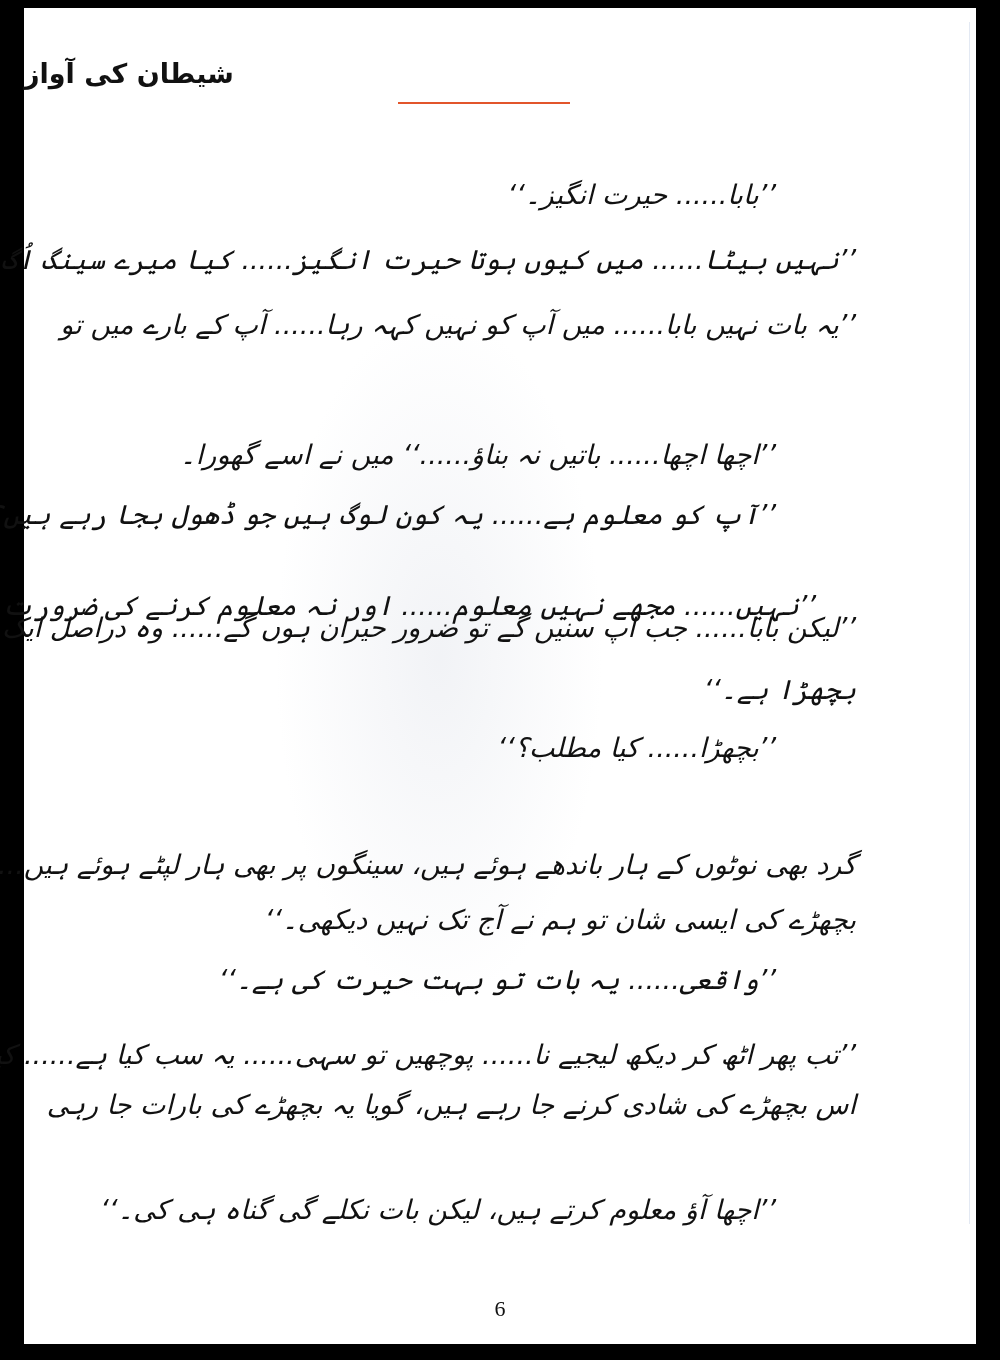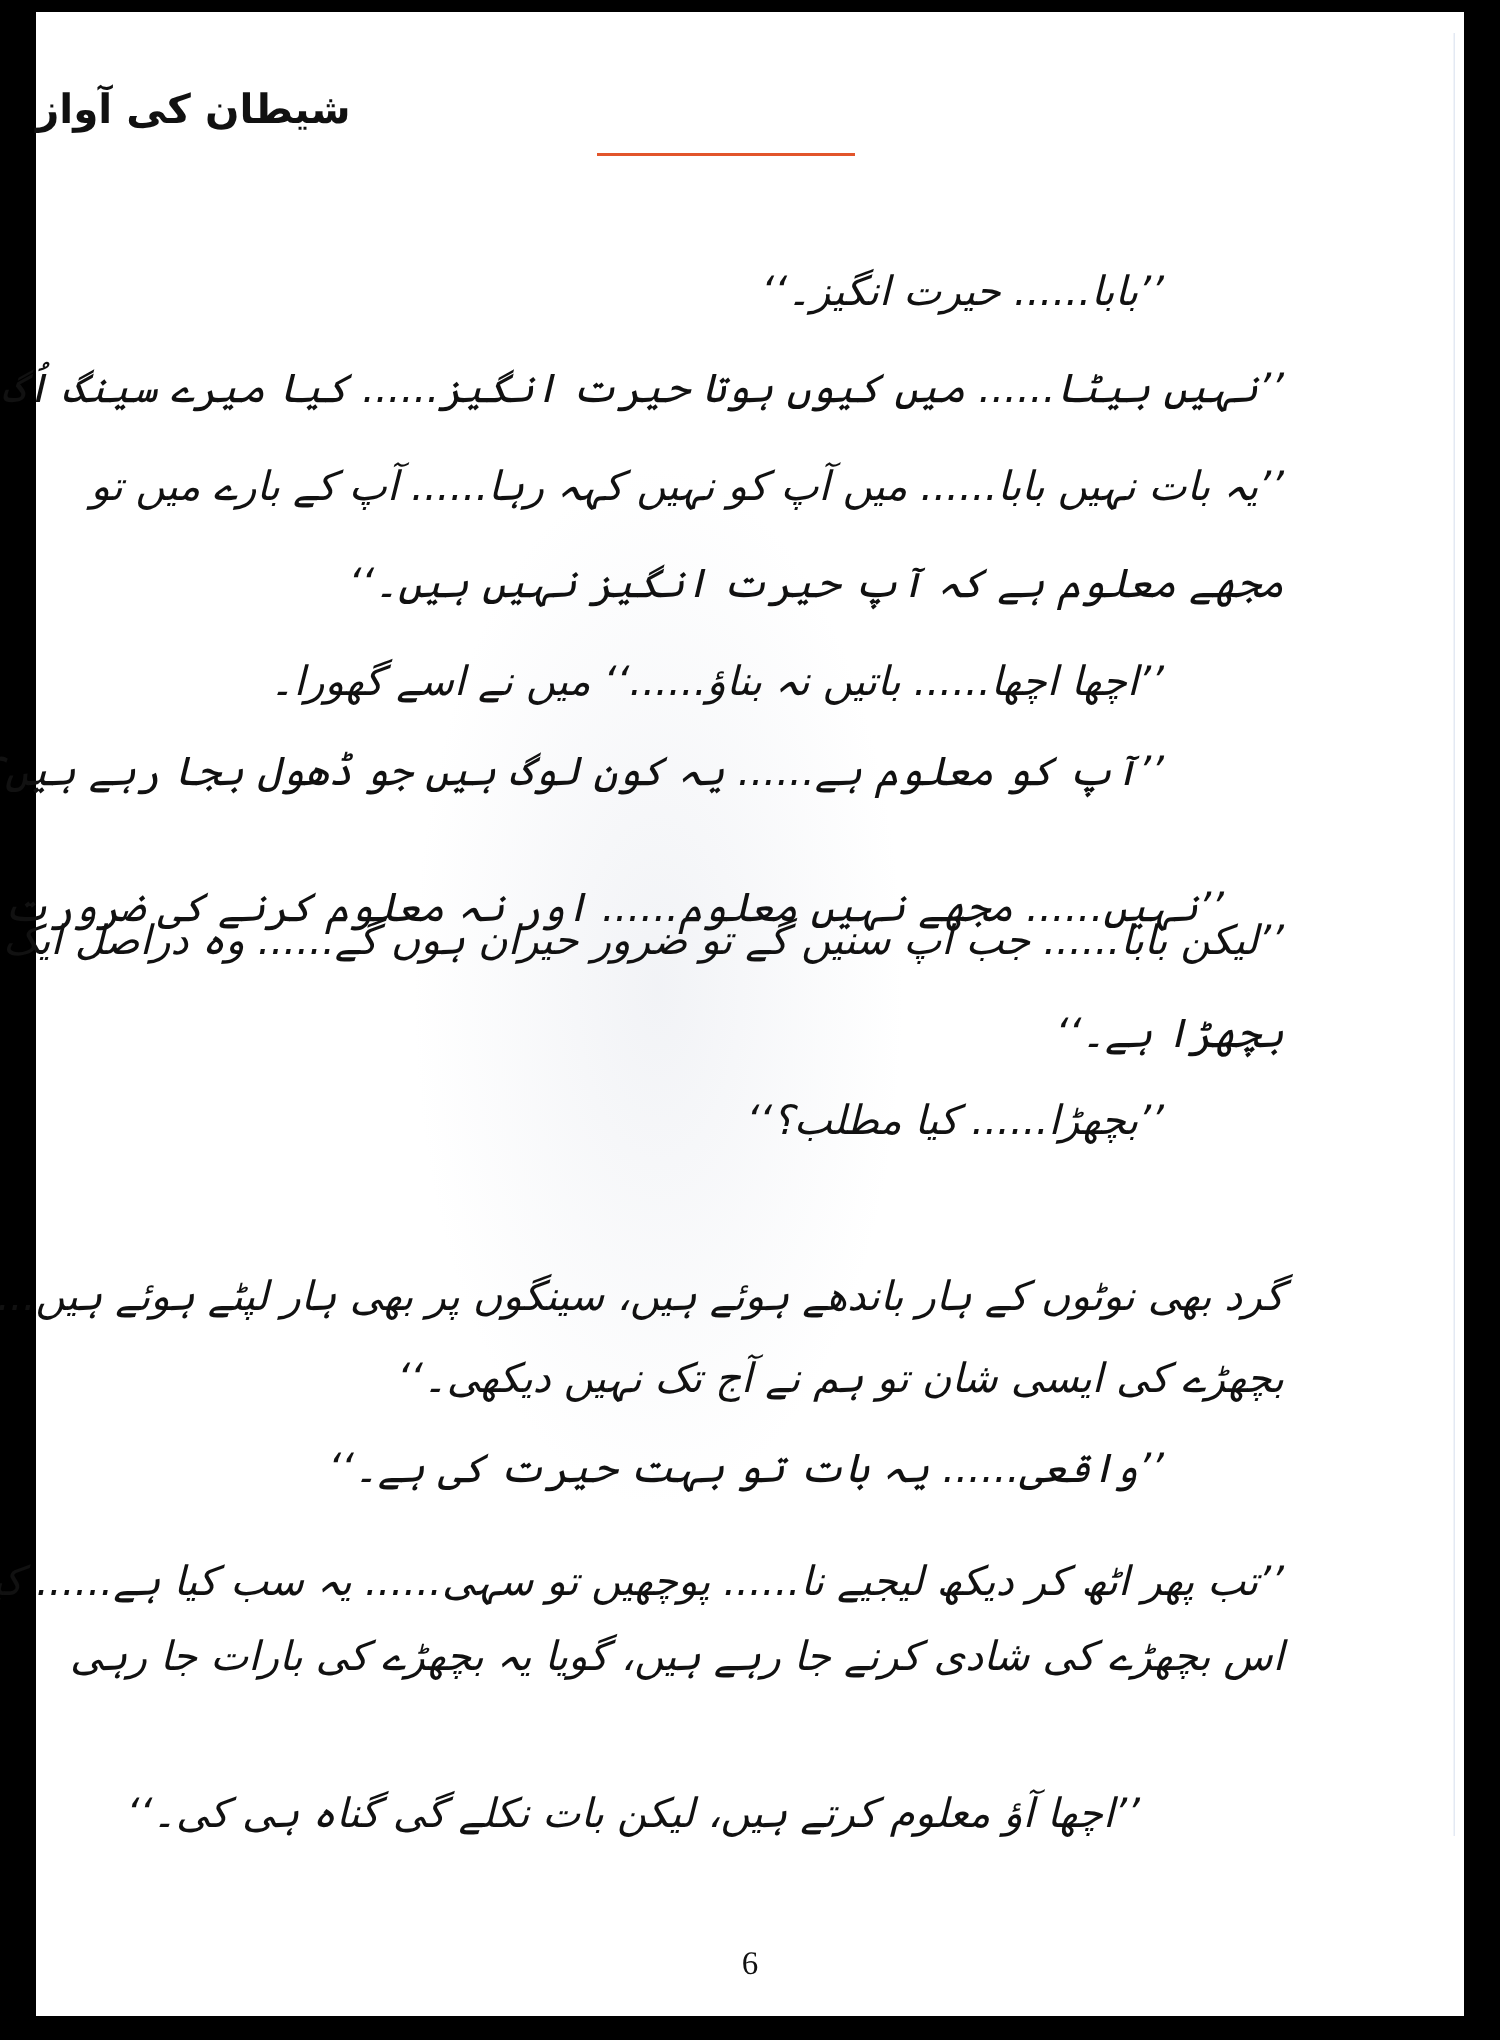--- a/index.html
+++ b/index.html
@@ -44,28 +44,27 @@
 
 <div class="page">
   <div class="bleed"></div>
 
   <div class="title">شیطان کی آواز</div>
   <div class="title-rule"></div>
 
   <div class="line" style="right:200px; top:172px;">’’بابا...... حیرت انگیز۔‘‘</div>
   <div class="line" style="right:120px; top:237px;">’’نہیں بیٹا...... میں کیوں ہوتا حیرت انگیز...... کیا میرے سینگ اُگ آئے ہیں۔‘‘</div>
   <div class="line full" style="top:302px;">’’یہ بات نہیں بابا...... میں آپ کو نہیں کہہ رہا...... آپ کے بارے میں تو</div>
-  <div class="line" style="right:120px; top:367px;">مجھے معلوم ہے کہ آپ حیرت انگیز نہیں ہیں۔‘‘</div>
   <div class="line" style="right:200px; top:432px;">’’اچھا اچھا...... باتیں نہ بناؤ......‘‘ میں نے اسے گھورا۔</div>
   <div class="line" style="right:200px; top:492px;">’’آپ کو معلوم ہے...... یہ کون لوگ ہیں جو ڈھول بجا رہے ہیں؟‘‘</div>
   <div class="line" style="right:160px; top:583px;">’’نہیں...... مجھے نہیں معلوم...... اور نہ معلوم کرنے کی ضرورت ہی ہے۔‘‘</div>
   <div class="line full" style="top:605px;">’’لیکن بابا...... جب آپ سنیں گے تو ضرور حیران ہوں گے...... وہ دراصل ایک</div>
   <div class="line" style="right:120px; top:667px;">بچھڑا ہے۔‘‘</div>
   <div class="line" style="right:200px; top:725px;text-align:right;">’’بچھڑا...... کیا مطلب؟‘‘</div>
   <div class="line full" style="top:842px;">گرد بھی نوٹوں کے ہار باندھے ہوئے ہیں، سینگوں پر بھی ہار لپٹے ہوئے ہیں...... کسی</div>
   <div class="line" style="right:120px; top:897px;text-align:center;">بچھڑے کی ایسی شان تو ہم نے آج تک نہیں دیکھی۔‘‘</div>
   <div class="line" style="right:200px; top:957px;">’’واقعی...... یہ بات تو بہت حیرت کی ہے۔‘‘</div>
   <div class="line full" style="top:1032px;">’’تب پھر اٹھ کر دیکھ لیجیے نا...... پوچھیں تو سہی...... یہ سب کیا ہے...... کیا وہ</div>
   <div class="line full" style="top:1082px;">اس بچھڑے کی شادی کرنے جا رہے ہیں، گویا یہ بچھڑے کی بارات جا رہی</div>
-  <div class="line" style="right:216px; top:1187px;">’’اچھا آؤ معلوم کرتے ہیں، لیکن بات نکلے گی گناہ ہی کی۔‘‘</div>
+  <div class="line" style="right:200px; top:1187px;">’’اچھا آؤ معلوم کرتے ہیں، لیکن بات نکلے گی گناہ ہی کی۔‘‘</div>
 
   <div class="pageno">6</div>
 </div>
 
 </body></html>

